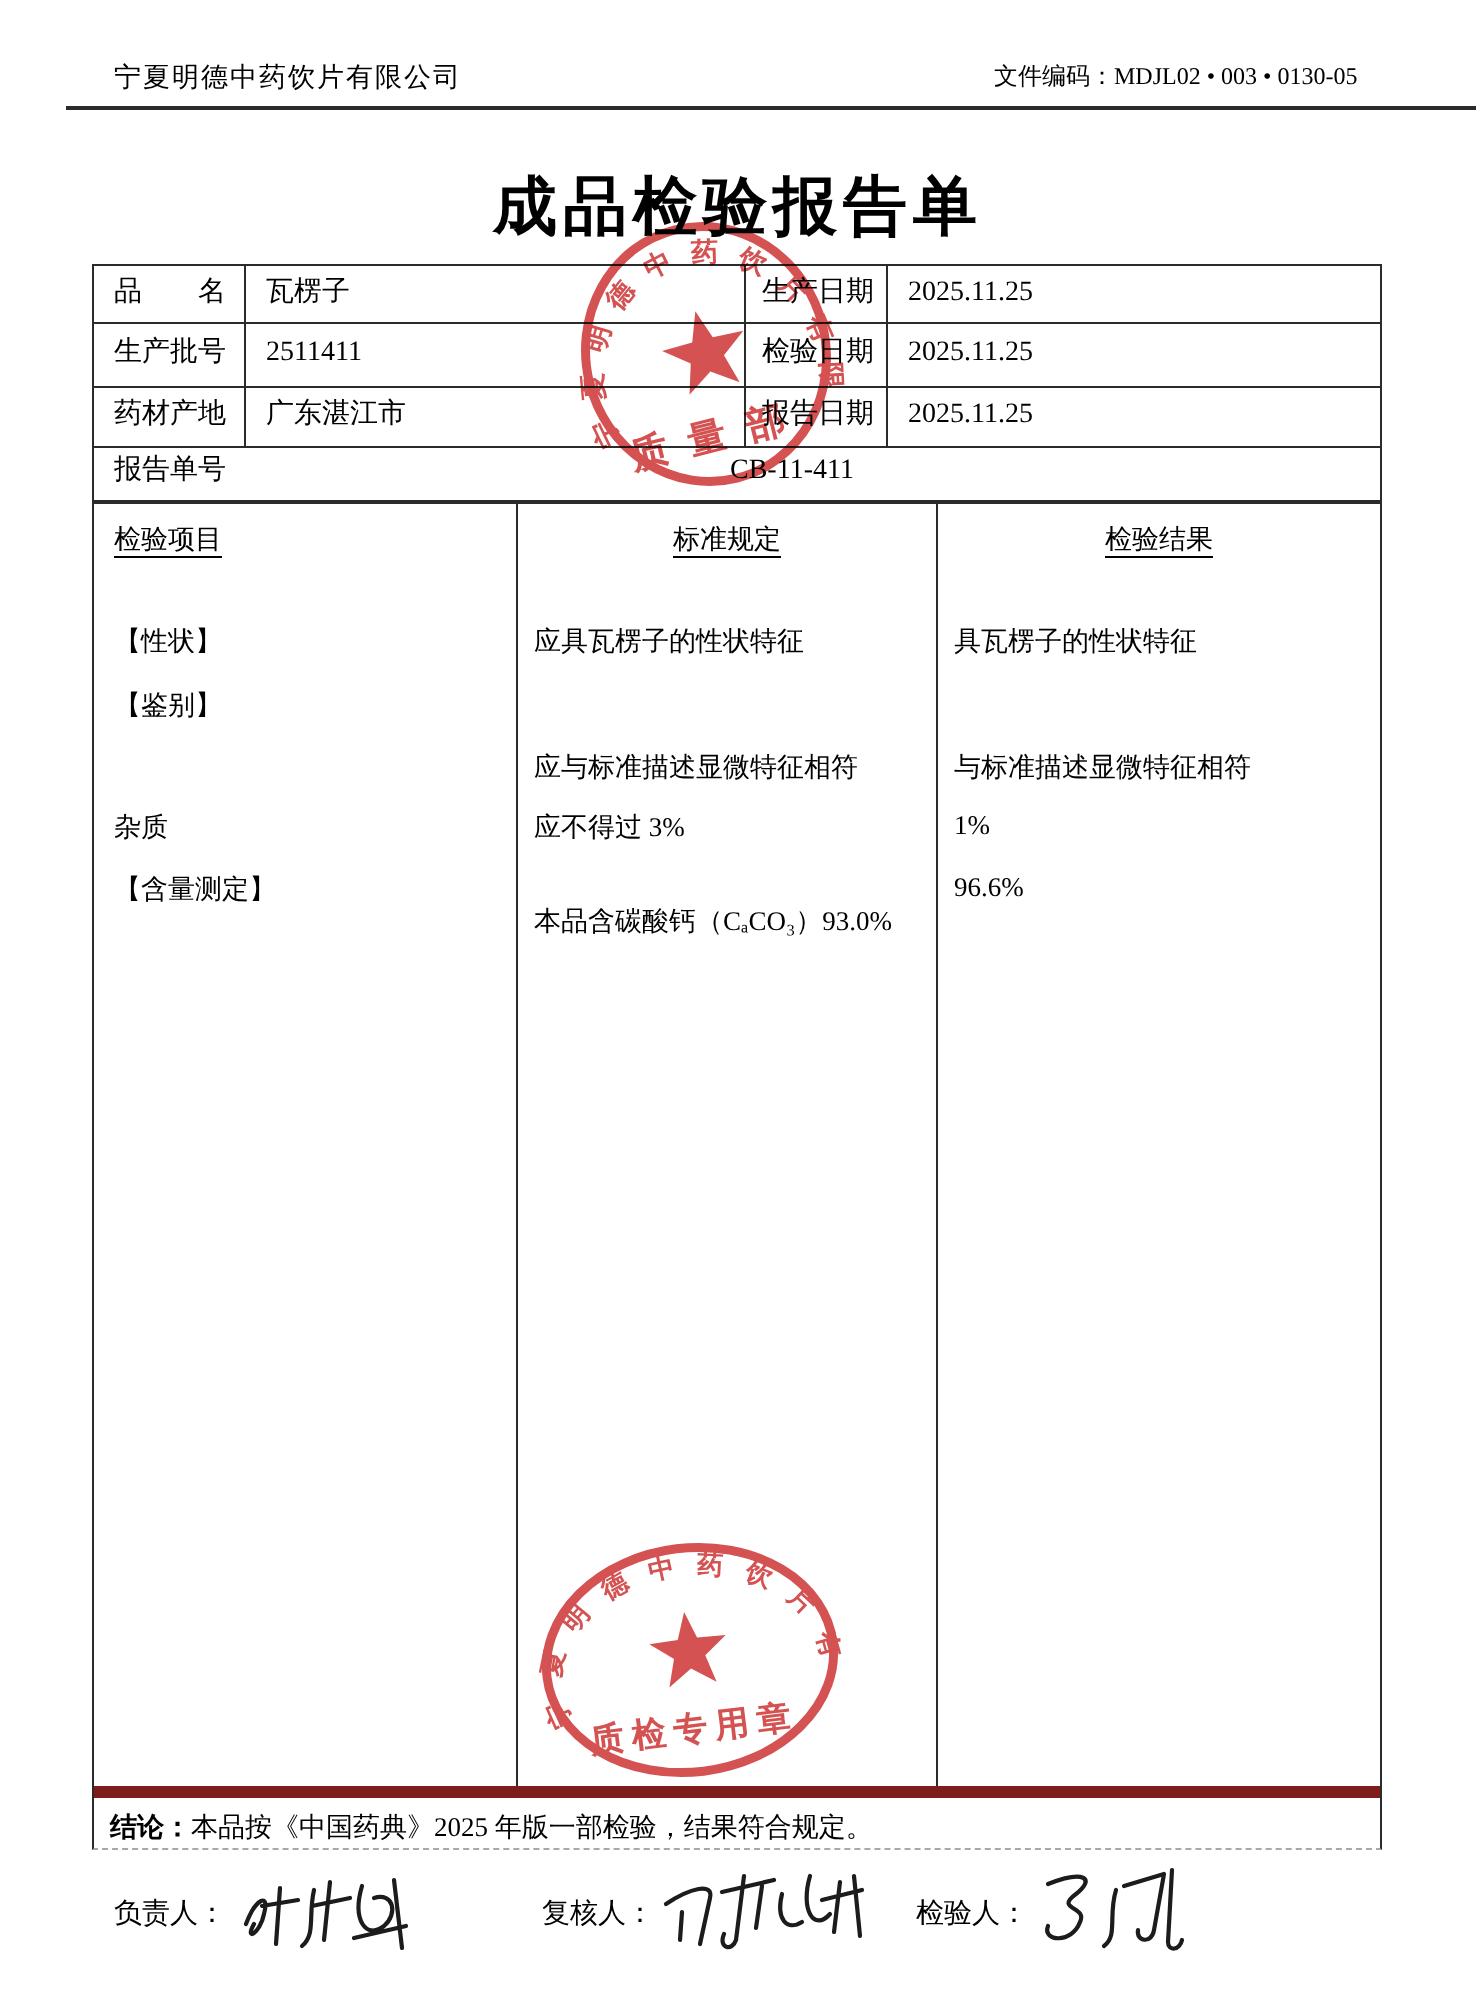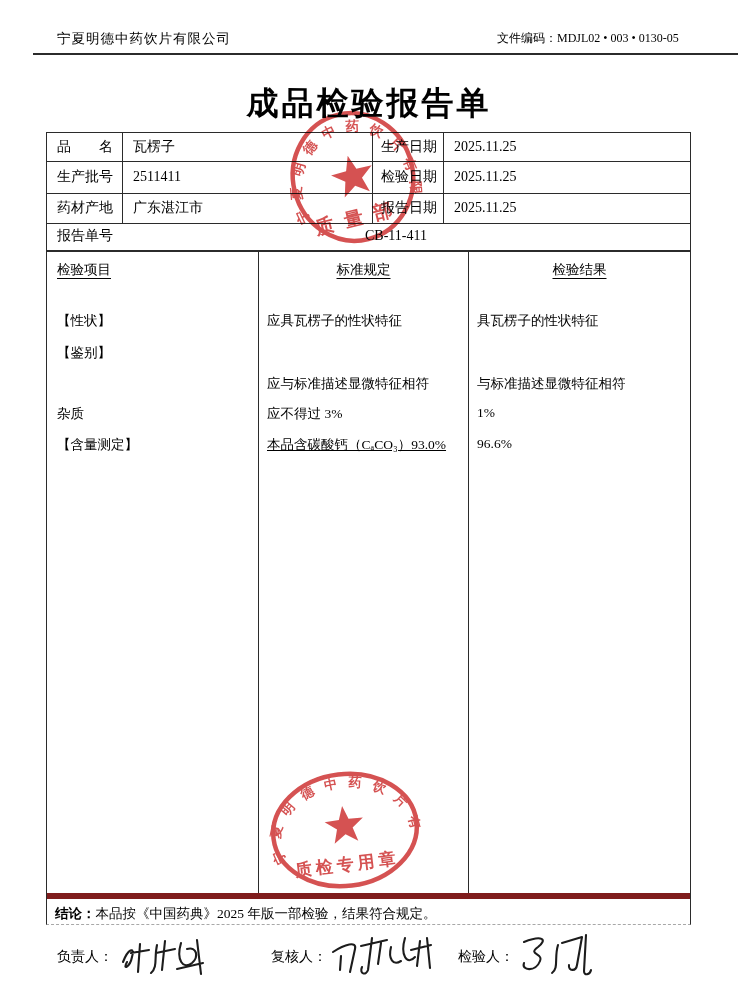--- a/index.html
+++ b/index.html
@@ -89,21 +89,21 @@
         <div class="mt-item" style="top:92px;">【鉴别】</div>
         <div class="mt-item" style="top:184px;">【含量测定】</div>
         <div class="mt-item" style="top:153px;">杂质</div>
       </div>
       <div class="mt-col c2">
         <div class="mt-header"><span>标准规定</span></div>
         <div class="mt-item" style="top:60px;">应具瓦楞子的性状特征</div>
         <div class="mt-item" style="top:92px;"></div>
         <div class="mt-item" style="top:123px;">应与标准描述显微特征相符</div>
         <div class="mt-item" style="top:153px;">应不得过 3%</div>
-        <div class="mt-item" style="top:184px;text-decoration:underline;">本品含碳酸钙（CₐCO₃）93.0%</div>
+        <div class="mt-item" style="top:200px;">本品含碳酸钙（CₐCO₃）93.0%</div>
       </div>
       <div class="mt-col c3">
         <div class="mt-header"><span>检验结果</span></div>
         <div class="mt-item" style="top:60px;">具瓦楞子的性状特征</div>
         <div class="mt-item" style="top:92px;"></div>
         <div class="mt-item" style="top:123px;">与标准描述显微特征相符</div>
         <div class="mt-item" style="top:153px;">1%</div>
         <div class="mt-item" style="top:184px;">96.6%</div>
       </div>
     </div>

